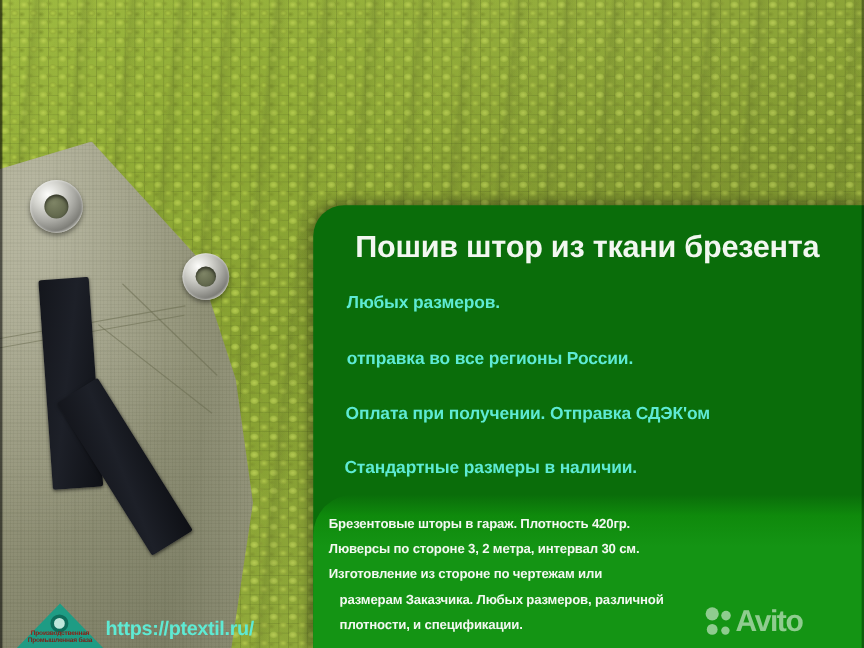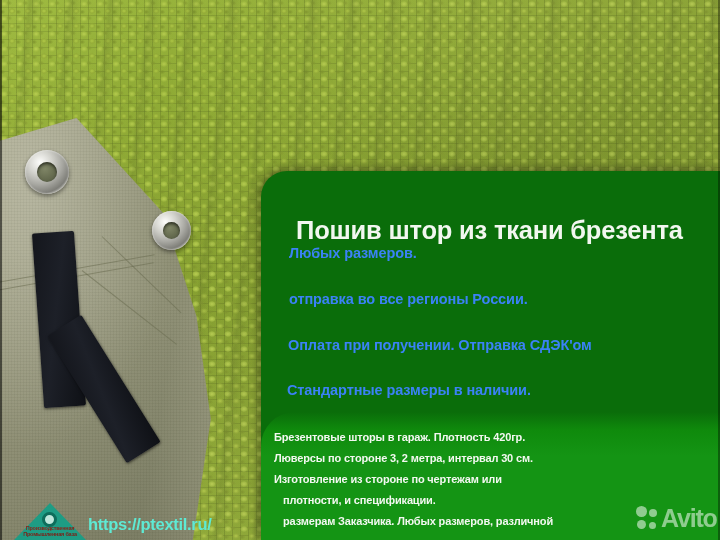--- a/index.html
+++ b/index.html
@@ -160,25 +160,24 @@
     position: absolute;
     left: 296px;
     top: 192px;
     width: 420px;
     color: #f2f7f0;
     font-size: 25.5px;
     font-weight: bold;
     letter-spacing: -0.2px;
     line-height: 1.1;
     white-space: nowrap;
-    margin-top: 24px;
   }
   .bullet {
     position: absolute;
-    color: #3b82f6;
+    color: #5eead4;
     font-size: 14.5px;
     font-weight: bold;
     white-space: nowrap;
     letter-spacing: -0.1px;
   }
   .b1 { left: 289px; top: 245px; }
   .b2 { left: 289px; top: 291px; }
   .b3 { left: 288px; top: 337px; }
   .b4 { left: 287px; top: 382px; }
 
@@ -241,21 +240,21 @@
     color: #5eead4;
     font-size: 16.5px;
     font-weight: bold;
     letter-spacing: -0.3px;
     white-space: nowrap;
   }
 
   
   .avito {
     position: absolute;
-    left: 636px;
+    left: 588px;
     top: 506px;
     display: flex;
     align-items: center;
     gap: 4px;
     opacity: .52;
     pointer-events: none;
   }
   .avito .dots {
     position: relative;
     width: 21px;
@@ -312,22 +311,22 @@
 
   <div class="bullet b1">Любых размеров.</div>
   <div class="bullet b2">отправка во все регионы России.</div>
   <div class="bullet b4">Стандартные размеры в наличии.</div>
   <div class="bullet b3">Оплата при получении. Отправка СДЭК'ом</div>
 
   <div class="para">
     <span class="pl">Брезентовые шторы в гараж. Плотность 420гр.</span>
     <span class="pl">Люверсы по стороне 3, 2 метра, интервал 30 см.</span>
     <span class="pl">Изготовление из стороне по чертежам или</span>
+    <span class="pl indent">размерам Заказчика. Любых размеров, различной</span>
     <span class="pl indent">плотности, и спецификации.</span>
-    <span class="pl indent">размерам Заказчика. Любых размеров, различной</span>
   </div>
 
   <div class="logo">
     <div class="tri"></div>
     <div class="ring"></div>
     <div class="wordmark">
       <span class="l1">Производственная</span>
       <span class="l2">Промышленная база</span>
     </div>
   </div>

